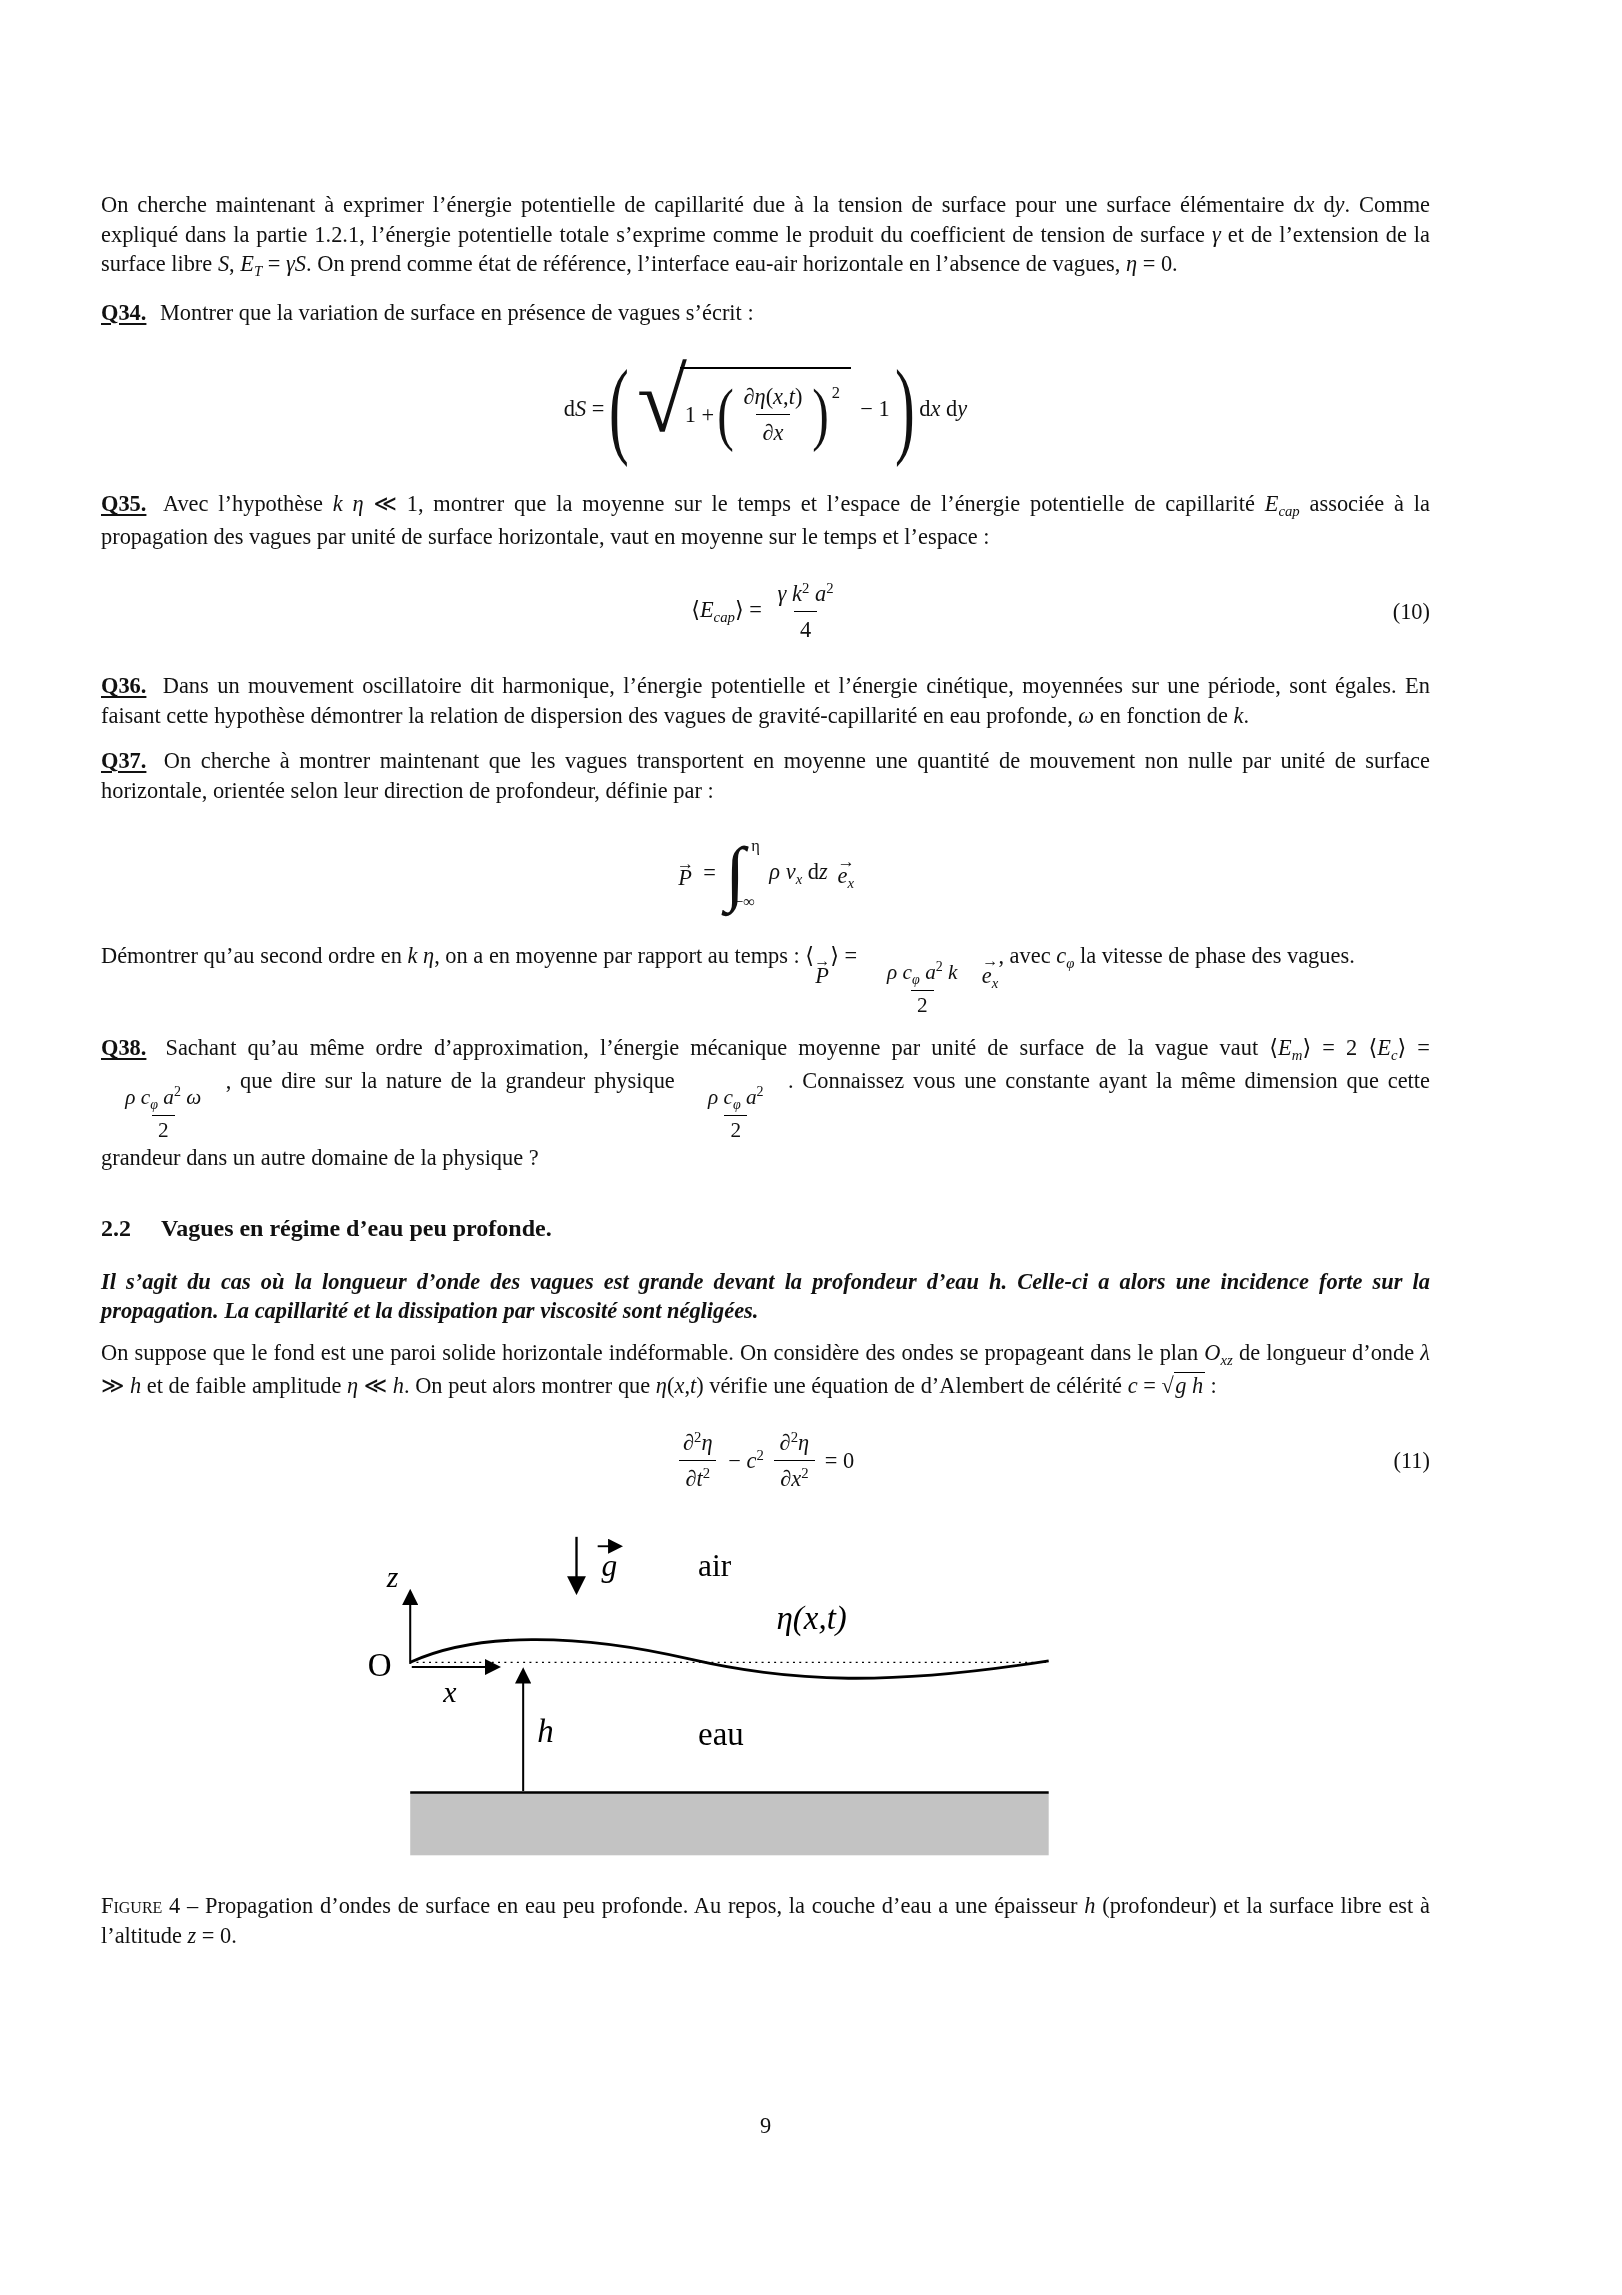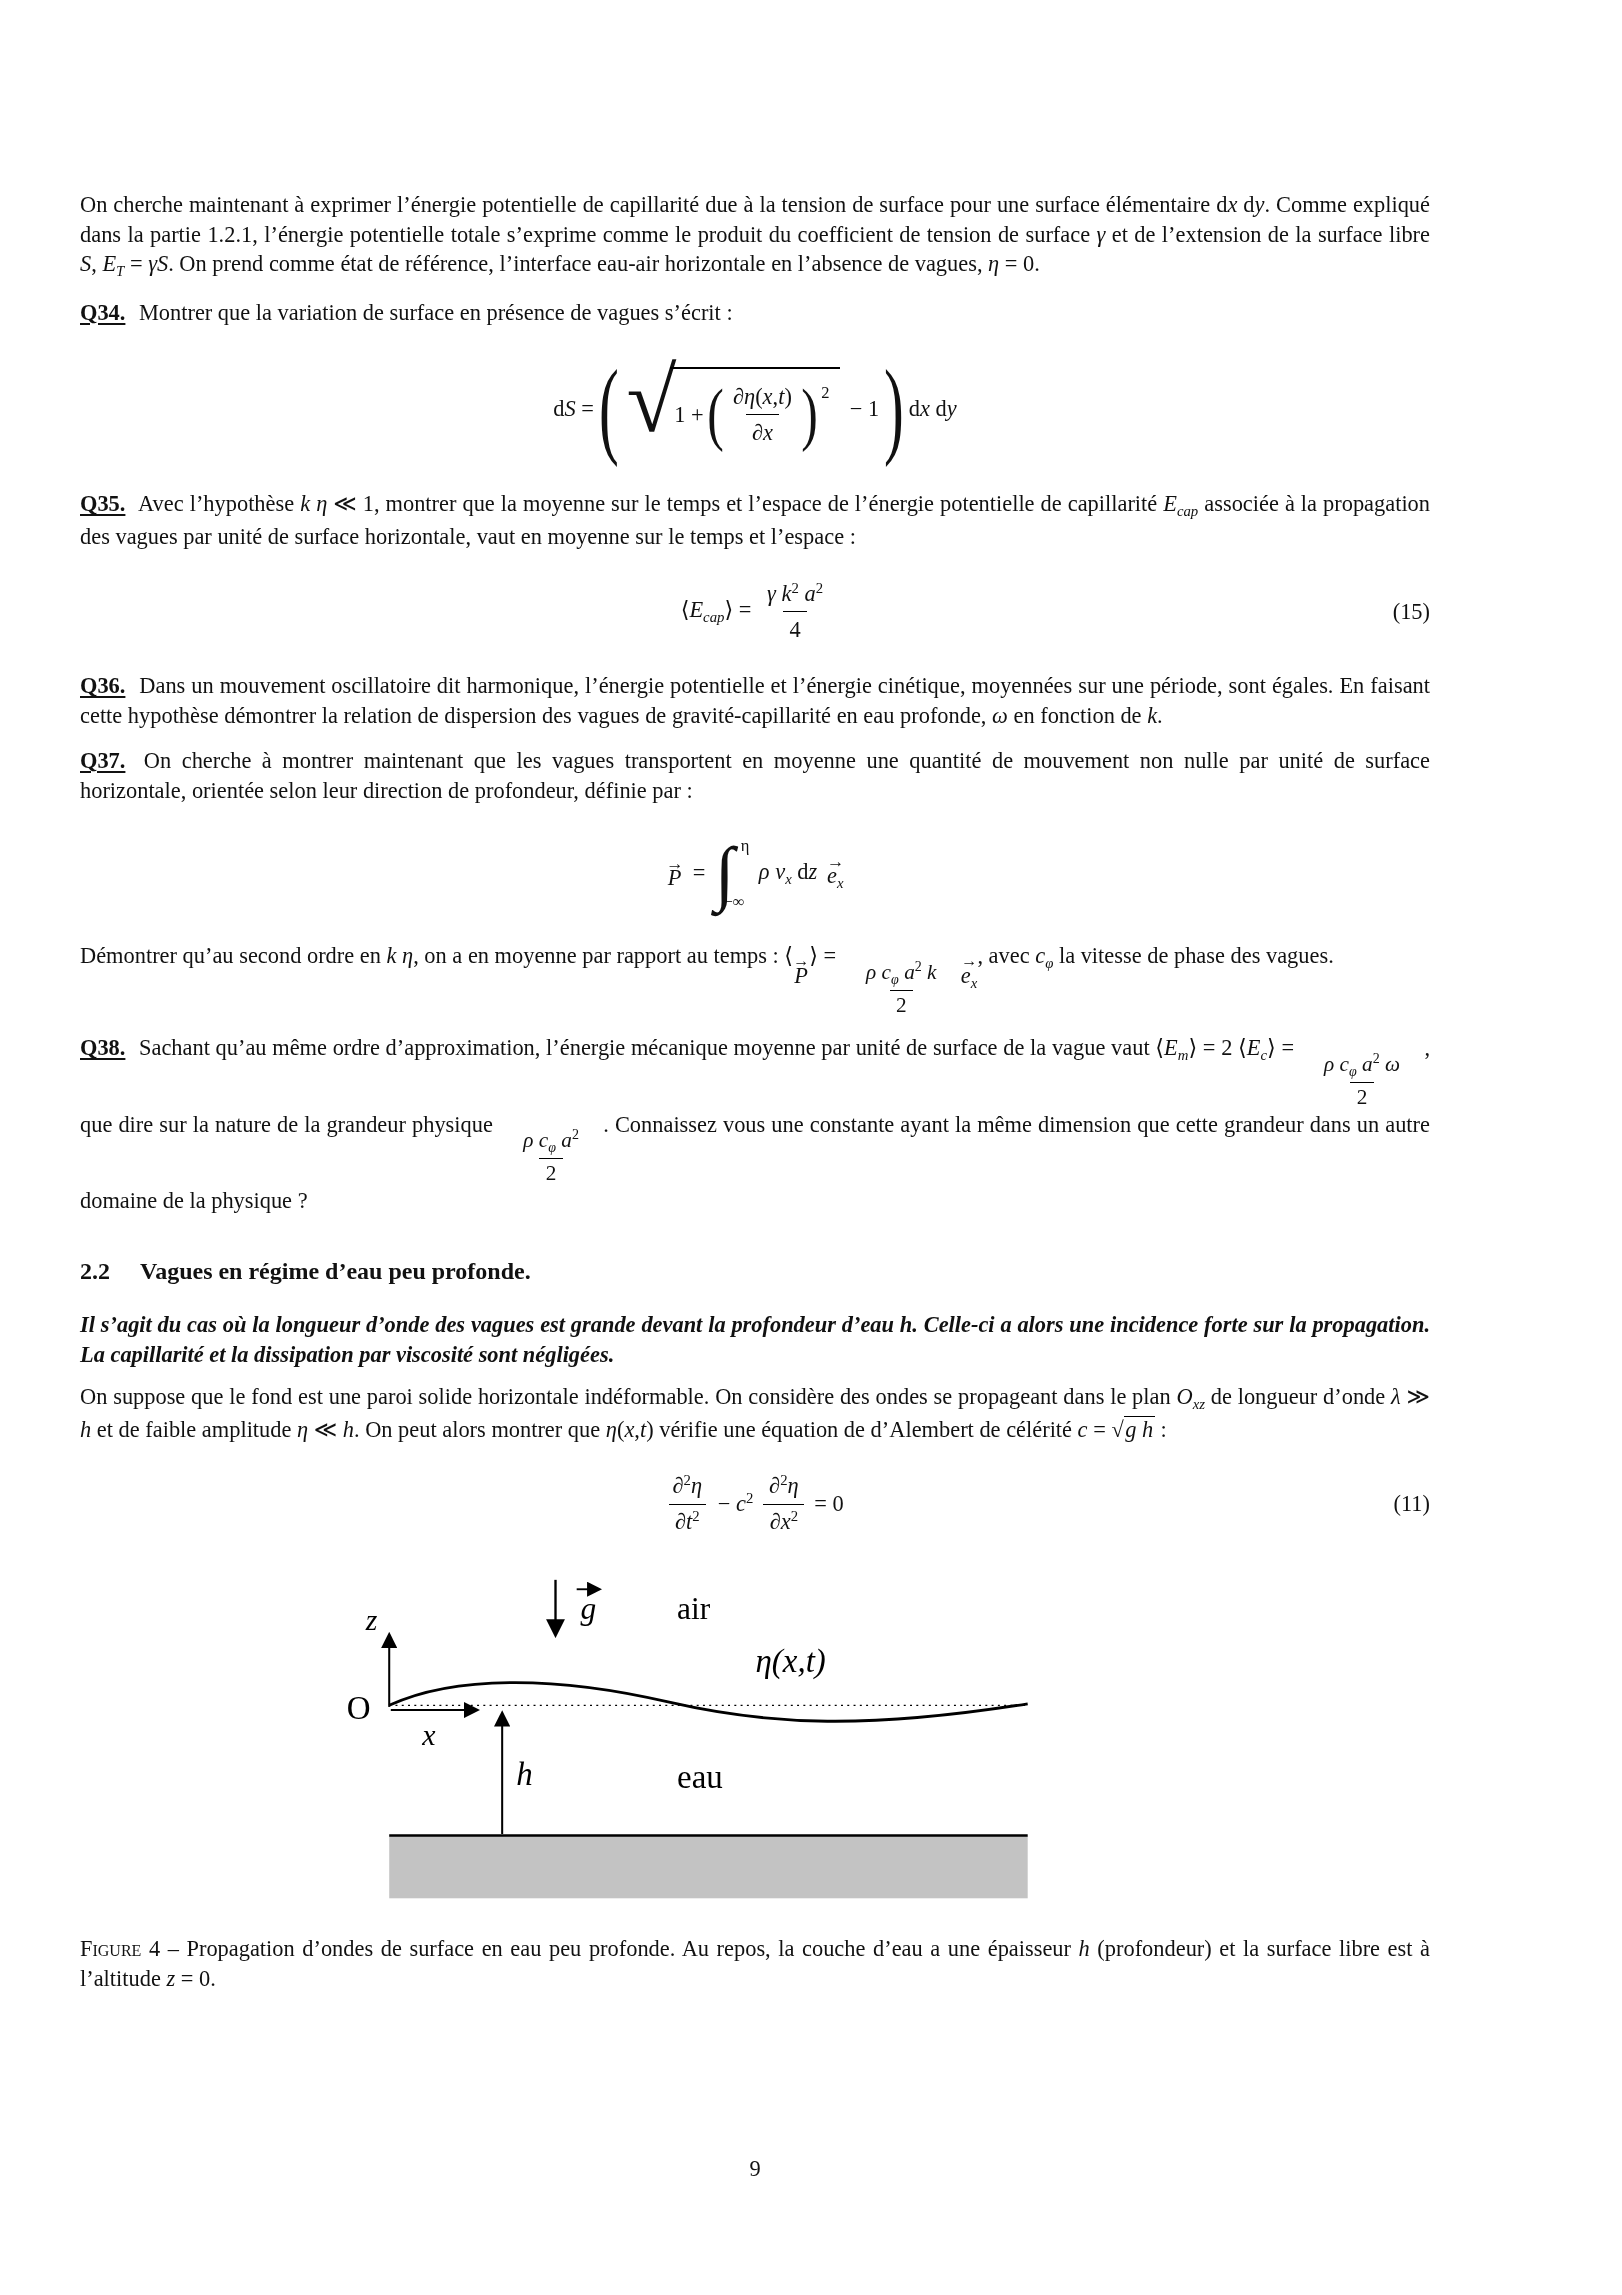--- a/index.html
+++ b/index.html
@@ -12,21 +12,21 @@
   body {
     width: 1623px;
     height: 2295px;
     overflow: hidden;
     position: relative;
   }
   .page {
     box-sizing: border-box;
     width: 1623px;
     height: 2283px;
-    padding: 190px 193px 0 80px;
+    padding: 190px 193px 0 101px;
     font-size: 22.4px;
     line-height: 1.32;
   }
   .para {
     margin: 0 0 12.6px 0;
     text-align: justify;
     hyphens: auto;
   }
   .question { margin: 15.7px 0 12.6px 0; }
   .qlabel {
@@ -211,21 +211,21 @@
   </p>
 
   <div class="display-eq" style="">
     <span class="mrow">
       <span>⟨<i>E<sub>cap</sub></i>⟩ =</span>
       <span class="frac">
         <span class="num"><i>γ</i> <i>k</i><sup>2</sup> <i>a</i><sup>2</sup></span>
         <span class="den">4</span>
       </span>
     </span>
-    <span class="eq-tag">(15)</span>
+    <span class="eq-tag">(10)</span>
   </div>
 
   <p class="para question">
     <span class="qlabel">Q36.</span>
     <span>Dans un mouvement oscillatoire dit harmonique, l’énergie potentielle et l’énergie cinétique, moyennées sur une période, sont égales. En faisant cette hypothèse démontrer la relation de dispersion des vagues de gravité-capillarité en eau profonde, <i>ω</i> en fonction de <i>k</i>.</span>
   </p>
 
   <p class="para question">
     <span class="qlabel">Q37.</span>
     <span>On cherche à montrer maintenant que les vagues transportent en moyenne une quantité de mouvement non nulle par unité de surface horizontale, orientée selon leur direction de profondeur, définie par :</span>

